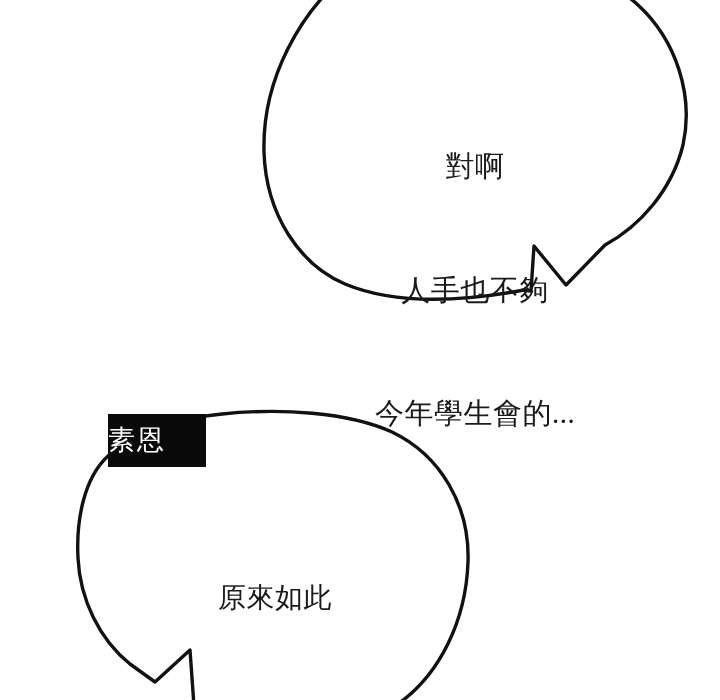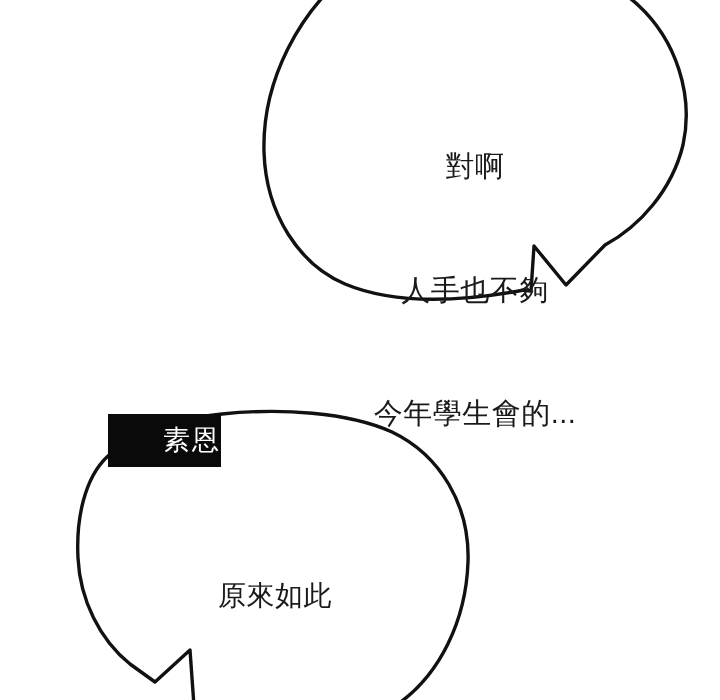--- a/index.html
+++ b/index.html
@@ -30,39 +30,39 @@
     white-space: pre;
     line-height: 1.42;
     letter-spacing: 0.5px;
   }
   #bubble1-text {
     left: 300px;
     top: 64px;
     width: 350px;
     font-size: 29px;
   }
-  #bubble1-text .ln { display: block; }
+  #bubble1-text .ln { display: block; font-family: Liberation Serif, serif; }
   #bubble2-text {
     left: 110px;
     top: 498px;
     width: 330px;
     font-size: 28px;
   }
-  #bubble2-text .ln { display: block; font-family: Liberation Mono, monospace; }
+  #bubble2-text .ln { display: block; }
   .name-tag {
     position: absolute;
     left: 108px;
     top: 414px;
-    width: 113px;
+    width: 98px;
     height: 53px;
     background: #0a0a0a;
     color: #ffffff;
     font-size: 27px;
     line-height: 53px;
-    text-align: right;
+    text-align: left;
     letter-spacing: 2px;
     font-family: "Liberation Sans", "DejaVu Sans", sans-serif;
   }
 </style>
 </head>
 <body>
 
 <div id="page">
 
   <svg class="comic-svg" viewBox="0 0 720 700" aria-hidden="true">

